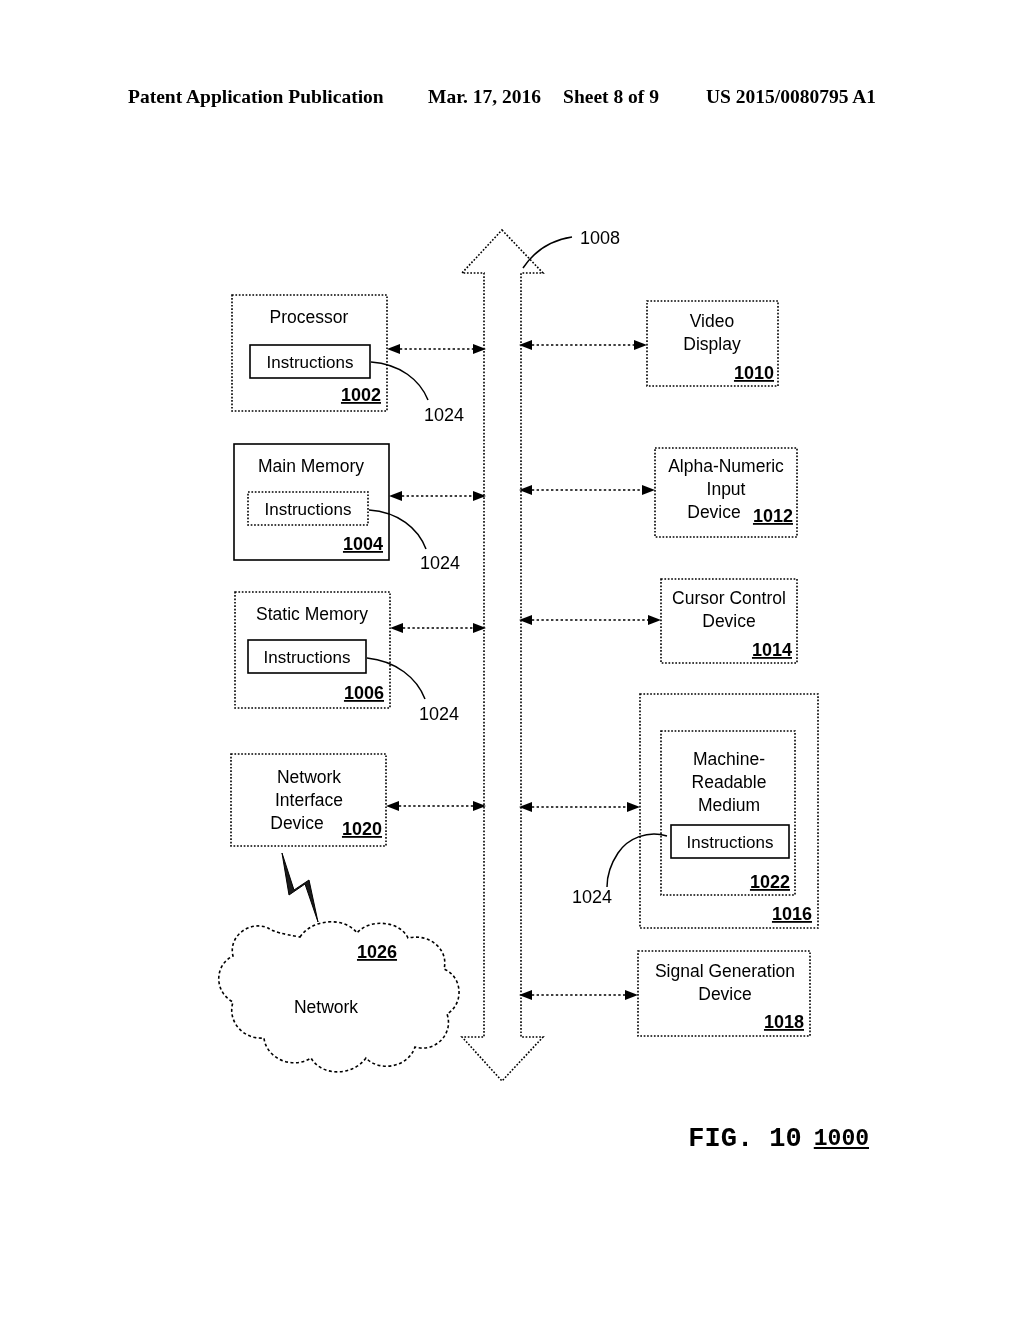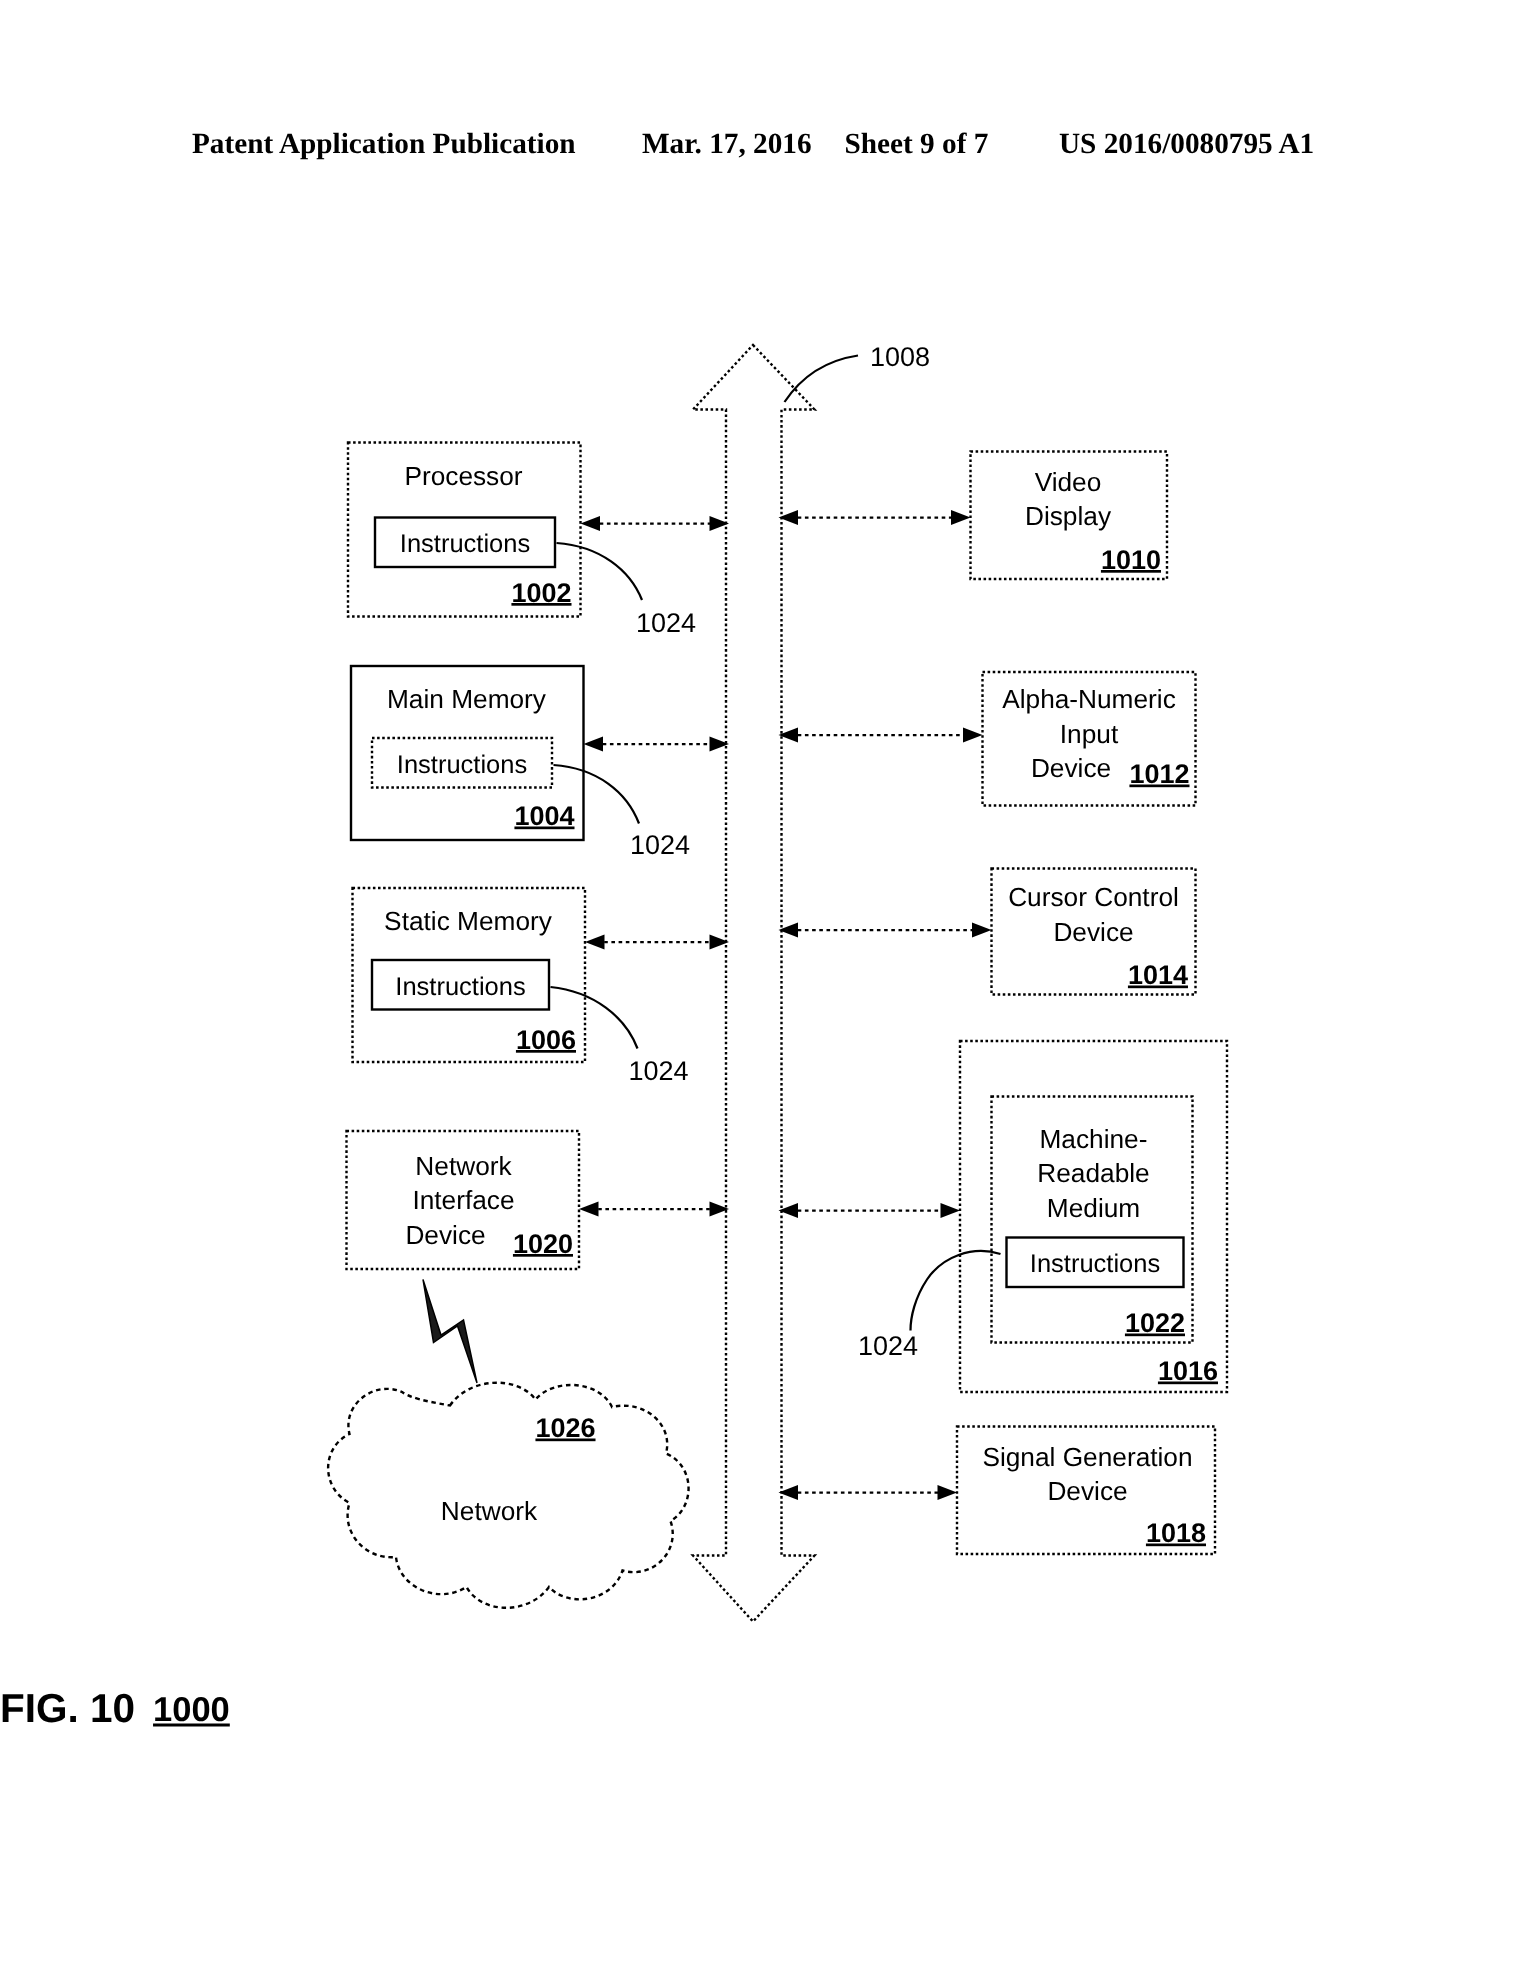--- a/index.html
+++ b/index.html
@@ -53,22 +53,22 @@
     position: absolute;
     left: 706px;
     top: 0;
   }
   
   .fig-caption {
     position: absolute;
     left: 0;
     top: 1124px;
     width: 869px;
-    text-align: left;
-    font-family: Liberation Sans, sans-serif;
+    text-align: right;
+    font-family: Liberation Mono, monospace;
     font-weight: bold;
     font-size: 27px;
     white-space: nowrap;
   }
   .fig-caption .fignum {
     font-size: 23px;
     text-decoration: underline;
     margin-left: 12px;
     position: relative;
     top: -1px;
@@ -130,23 +130,23 @@
   }
 </style>
 </head>
 <body>
 
 <div class="page">
 
   <div class="pub-header">
     <span class="hdr-left">Patent Application Publication</span>
     <span class="hdr-mid">
-      <span class="date">Mar. 17, 2016</span><span>Sheet 9 of 7</span>
+      <span class="date">Mar. 17, 2016</span><span>Sheet 8 of 9</span>
     </span>
-    <span class="hdr-right">US 2016/0080795 A1</span>
+    <span class="hdr-right">US 2015/0080795 A1</span>
   </div>
 
   <svg class="diagram" viewBox="0 0 1024 1320">
 
     <g>
       <path class="bus-shape" d="
         M 502 230
         L 543 273
         L 521 273
         L 521 1037

